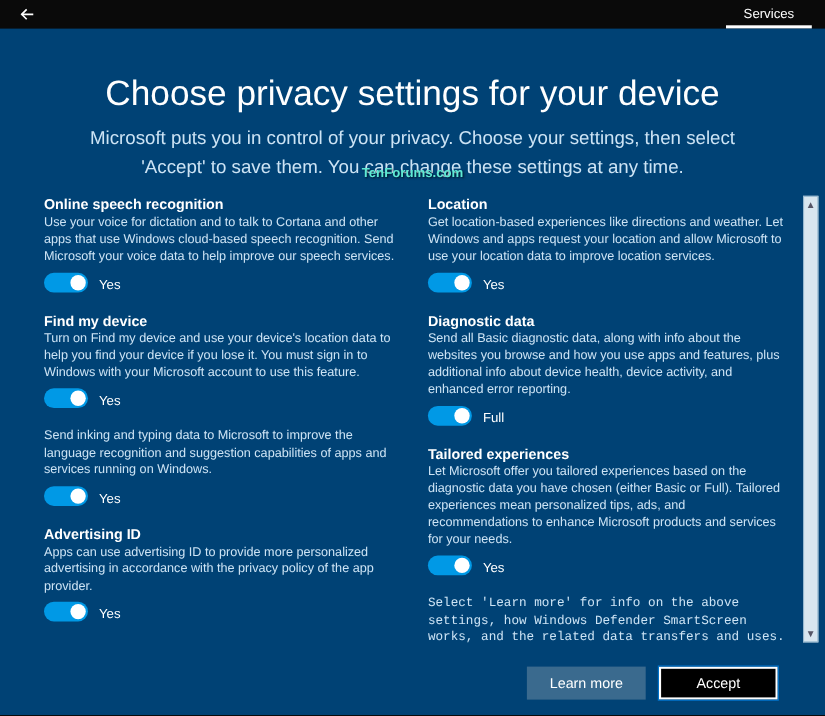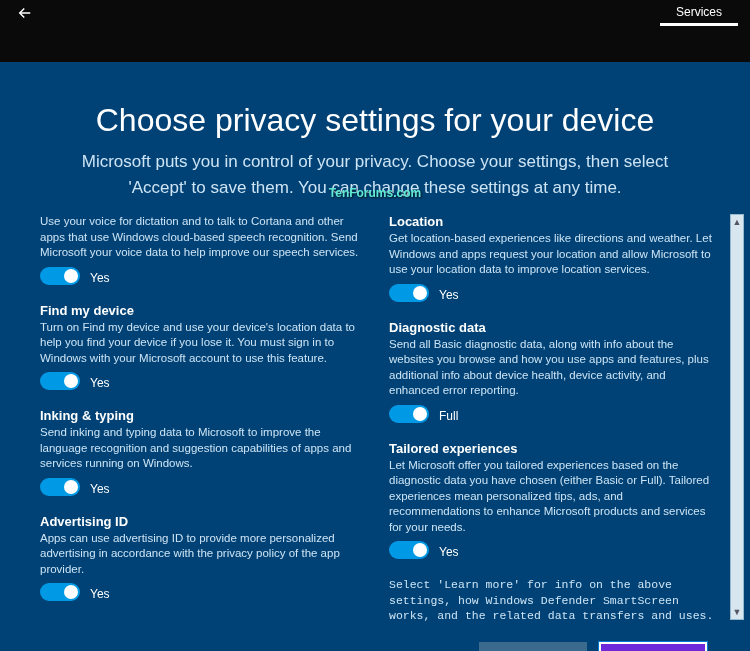--- a/index.html
+++ b/index.html
@@ -8,21 +8,20 @@
       height: 651px;
       background: #0a0a0a;
       font-family: "Segoe UI", Arial, sans-serif;
       overflow: hidden;
     }
     .window {
       width: 100%;
       height: 100%;
       display: flex;
       flex-direction: column;
-      gap: 36px;
     }
     .titlebar {
       height: 36px;
       background: #0a0a0a;
       display: flex;
       align-items: center;
       justify-content: space-between;
       padding: 0 12px;
     }
     .back-btn {
@@ -183,21 +182,21 @@
       border: none;
       cursor: pointer;
       display: flex;
       align-items: center;
       justify-content: center;
     }
     .btn.secondary {
       background: #3a6a8e;
     }
     .btn.primary {
-      background: #6d28d9;
+      background: #000000;
       border: 2px solid #fff;
       outline: 1px solid #0078d4;
     }
     .statusbar {
       height: 26px;
       background: #0a0a0a;
       display: flex;
       align-items: center;
       padding: 0 10px;
     }
@@ -229,20 +228,21 @@
 
     <div class="watermark">TenForums.com</div>
 
     <div class="content-wrap">
 
       <div class="columns">
 
         <div class="col">
 
           <div class="setting">
+            <div class="setting-title">Online speech recognition</div>
             <div class="setting-desc">Use your voice for dictation and to talk to Cortana and other apps that use Windows cloud-based speech recognition. Send Microsoft your voice data to help improve our speech services.</div>
             <div class="toggle-row">
               <div class="toggle">
                   <div class="knob"></div>
                 </div>
               <span class="toggle-label">Yes</span>
             </div>
           </div>
 
           <div class="setting">
@@ -250,21 +250,20 @@
             <div class="setting-desc">Turn on Find my device and use your device's location data to help you find your device if you lose it. You must sign in to Windows with your Microsoft account to use this feature.</div>
             <div class="toggle-row">
               <div class="toggle">
                   <div class="knob"></div>
                 </div>
               <span class="toggle-label">Yes</span>
             </div>
           </div>
 
           <div class="setting">
-            <div class="setting-title">Inking &amp; typing</div>
             <div class="setting-desc">Send inking and typing data to Microsoft to improve the language recognition and suggestion capabilities of apps and services running on Windows.</div>
             <div class="toggle-row">
               <div class="toggle">
                   <div class="knob"></div>
                 </div>
               <span class="toggle-label">Yes</span>
             </div>
           </div>
 
           <div class="setting">

